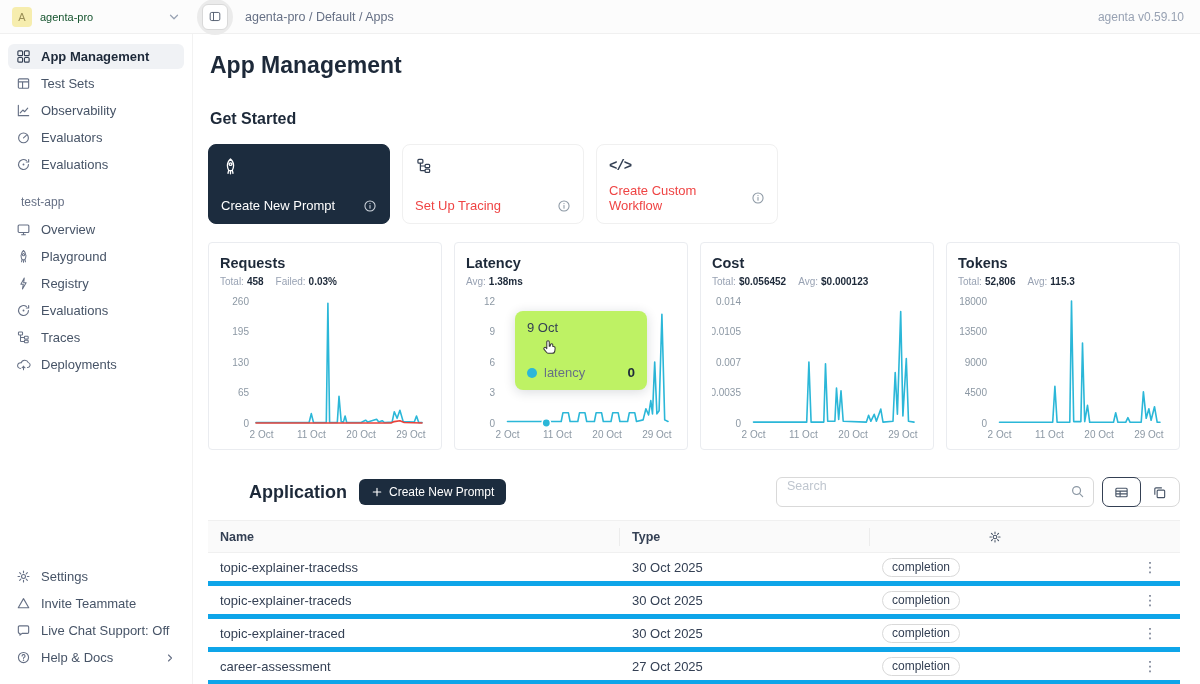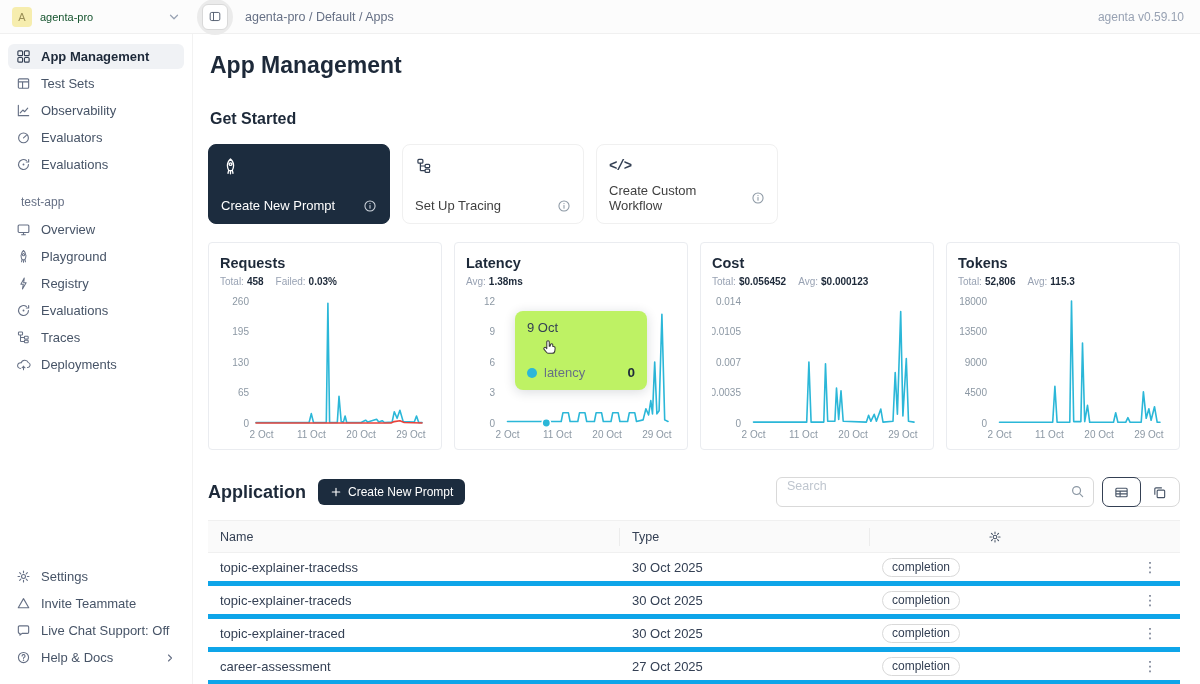--- a/index.html
+++ b/index.html
@@ -33,21 +33,21 @@
   .sidebar-footer { margin-top:auto; display:flex; flex-direction:column; gap:2px; }
   .nav-item .chev-r { margin-left:auto; color:#667085; }
 
   .main { flex:1; padding:2px 20px 0 15px; overflow:hidden; }
   .page-title { font-size:23px; font-weight:bold; margin:16px 0 0 2px; }
   .section-title { font-size:16px; font-weight:bold; margin:31px 0 0 2px; }
 
   
   .start-cards { display:flex; gap:12px; margin-top:16px; }
   .start-card { width:182px; height:80px; border-radius:8px; border:1px solid #f0f0f0; background:#fff; padding:11px 12px 10px; display:flex; flex-direction:column; justify-content:space-between; cursor:pointer; }
-  .start-card .row { display:flex; align-items:center; justify-content:space-between; font-size:13px; color:#404040; }
+  .start-card .row { display:flex; align-items:center; justify-content:space-between; font-size:13px; color:#ef4444; }
   .start-card.dark { background:#1c2c3e; border-color:#1c2c3e; }
   .start-card.dark .row { color:#fff; }
   .start-card .icon-slot { color:#344054; height:20px; display:flex; align-items:center; }
   .start-card.dark .icon-slot { color:#fff; }
   .code-glyph { font-family:"Liberation Mono", monospace; font-size:14px; font-weight:bold; letter-spacing:-1px; }
   .info { color:#8c98a4; }
   .start-card.dark .info { color:#cfd6de; }
 
   
   .charts-row { display:flex; gap:12px; margin-top:18px; }
@@ -60,36 +60,36 @@
 
   
   .tooltip { position:absolute; left:60px; top:68px; width:132px; background:#bef264; border-radius:8px; box-shadow:0 2px 12px rgba(20,30,50,.16); padding:9px 12px 10px; z-index:3; }
   .tooltip-date { font-size:13px; color:#344054; }
   .cursor-hand { position:absolute; left:24px; top:28px; }
   .tooltip-row { margin-top:30px; display:flex; align-items:center; gap:7px; font-size:13px; color:#667085; }
   .tooltip-dot { width:10px; height:10px; border-radius:50%; background:#2bb7d8; flex:none; }
   .tooltip-val { margin-left:auto; color:#1d2939; font-weight:bold; font-size:13.5px; }
 
   
-  .app-header { display:flex; align-items:center; gap:12px; margin-top:27px; }
+  .app-header { display:flex; align-items:center; gap:12px; margin-top:27px;margin-left:41px; }
   .app-title { font-size:18px; font-weight:bold; }
   .btn-dark { display:flex; align-items:center; gap:6px; background:#1c2c3e; color:#fff; border:none; border-radius:6px; height:26px; padding:0 12px; font-size:12px; font-family:inherit; cursor:pointer; }
   .right-controls { margin-left:auto; display:flex; align-items:center; gap:8px; }
   .search-box { position:relative; width:318px; }
   .search-input { width:100%; height:30px; border:1px solid #d9d9d9; border-radius:6px; padding:0 30px 12px 10px; font-size:12.5px; font-family:inherit; color:#344054; outline:none; }
   .search-input::placeholder { color:#bfc6cf; }
   .search-icon { position:absolute; right:9px; top:7px; color:#8c98a4; }
   .view-toggle { display:flex; border:1px solid #d9d9d9; border-radius:8px; height:30px; overflow:visible; background:#fff; }
   .view-btn { width:39px; display:flex; align-items:center; justify-content:center; color:#475467; cursor:pointer; }
   .view-btn.selected { border:1.5px solid #344054; border-radius:7px; margin:-1px; background:#fff; }
 
   
   .table { margin-top:13px; border-top:1px solid #f0f0f0; }
   .thead, .trow { display:grid; grid-template-columns:1fr 250px 250px 60px; align-items:center; }
-  .thead { height:32px; background:#fafafa; border-bottom:1px solid #f0f0f0; font-size:12.5px; font-weight:normal; color:#344054; }
+  .thead { height:32px; background:#fafafa; border-bottom:1px solid #f0f0f0; font-size:12.5px; font-weight:bold; color:#344054; }
   .th { padding:0 12px; display:flex; align-items:center; height:18px; border-right:1px solid #ececec; }
   .th:last-child { border-right:none; justify-content:center; }
   .trow { height:33px; border-bottom:5px solid #0ea5e9; font-size:13px; color:#344054; cursor:pointer; }
   .td { padding:0 12px; }
   .td.center { text-align:center; }
   .badge { display:inline-block; border:1px solid #d9d9d9; border-radius:10px; padding:1.5px 9px; font-size:12px; color:#344054; background:#fff; }
   .more { color:#667085; font-size:14px; cursor:pointer; }
   .gear-head { color:#475467; }
 </style>
 </head>

